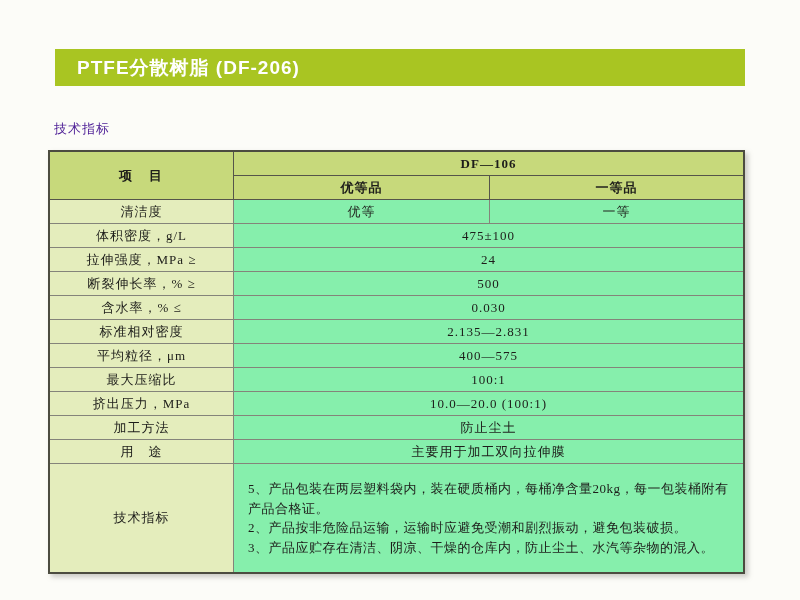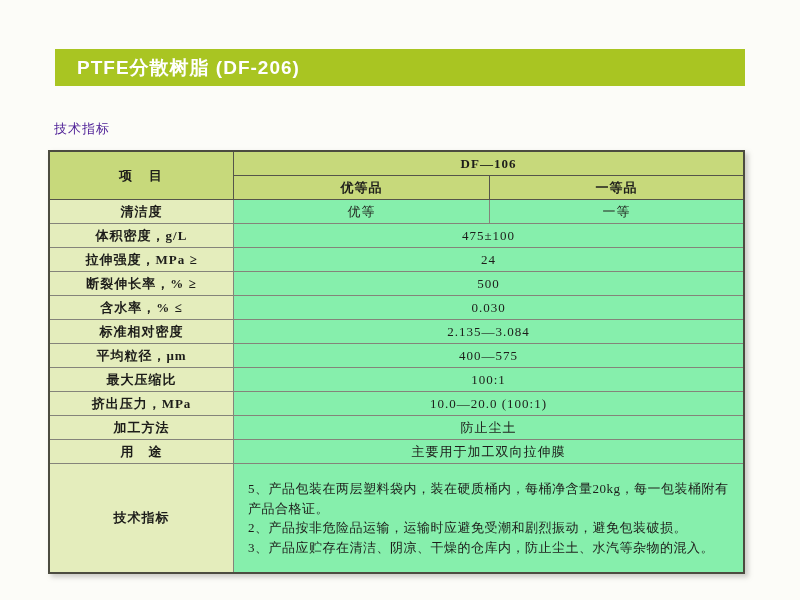--- a/index.html
+++ b/index.html
@@ -36,21 +36,21 @@
     background:#86efac;
     letter-spacing:1px;
   }
   table.spec td.hdr{
     background:#c7d97b;
     border-color:#55554a;
     font-weight:bold;
   }
   table.spec td.lbl{
     background:#e4edbc;
-    font-weight:bold;
+    font-weight:normal;
   }
   table.spec td.pack{
     text-align:left;vertical-align:middle;
     padding:10px 14px;height:88px;
     line-height:1.5;letter-spacing:0.5px;
   }
   table.spec td.item-hdr{letter-spacing:2px;}
 </style>
 </head>
 <body>
@@ -96,21 +96,21 @@
       <tr>
         <td class="lbl">断裂伸长率，% ≥</td>
         <td colspan="2">500</td>
       </tr>
       <tr>
         <td class="lbl">含水率，% ≤</td>
         <td colspan="2">0.030</td>
       </tr>
       <tr>
         <td class="lbl">标准相对密度</td>
-        <td colspan="2">2.135—3.084</td>
+        <td colspan="2">2.135—2.831</td>
       </tr>
       <tr>
         <td class="lbl">平均粒径，μm</td>
         <td colspan="2">400—575</td>
       </tr>
       <tr>
         <td class="lbl">最大压缩比</td>
         <td colspan="2">100:1</td>
       </tr>
       <tr>

